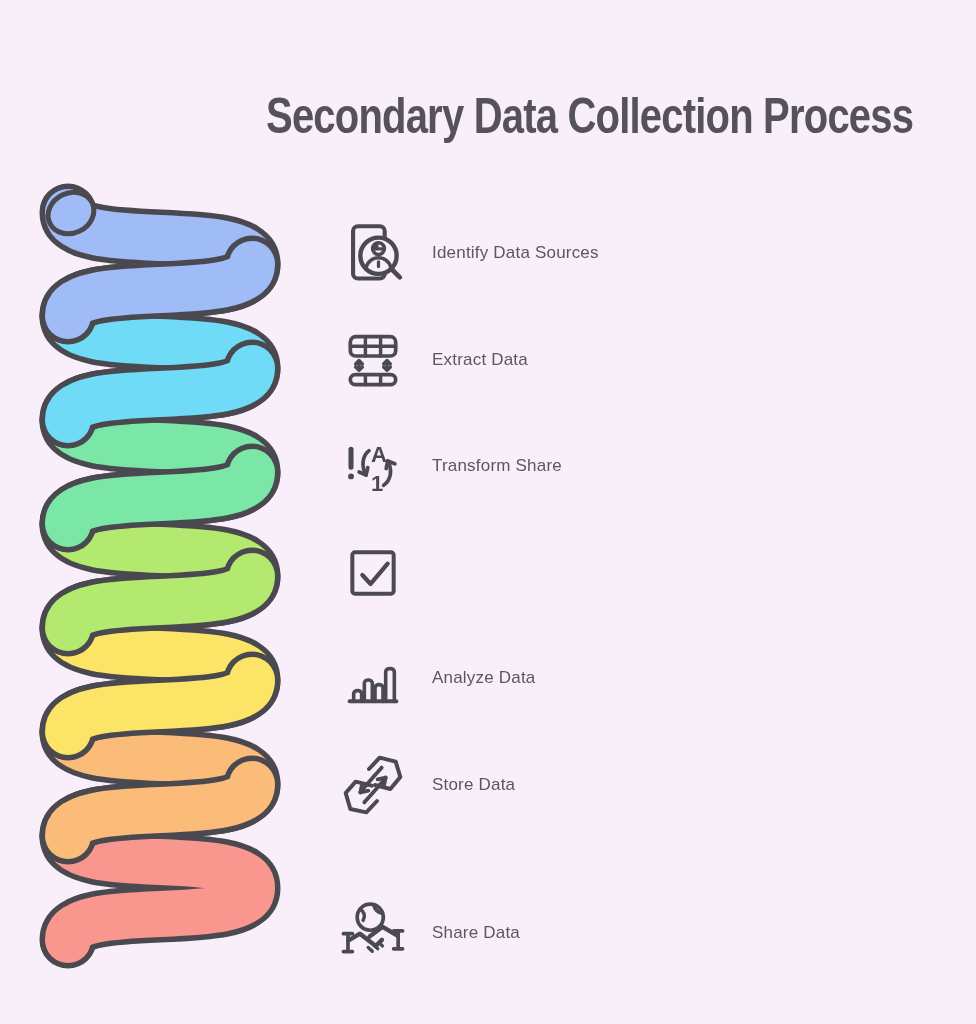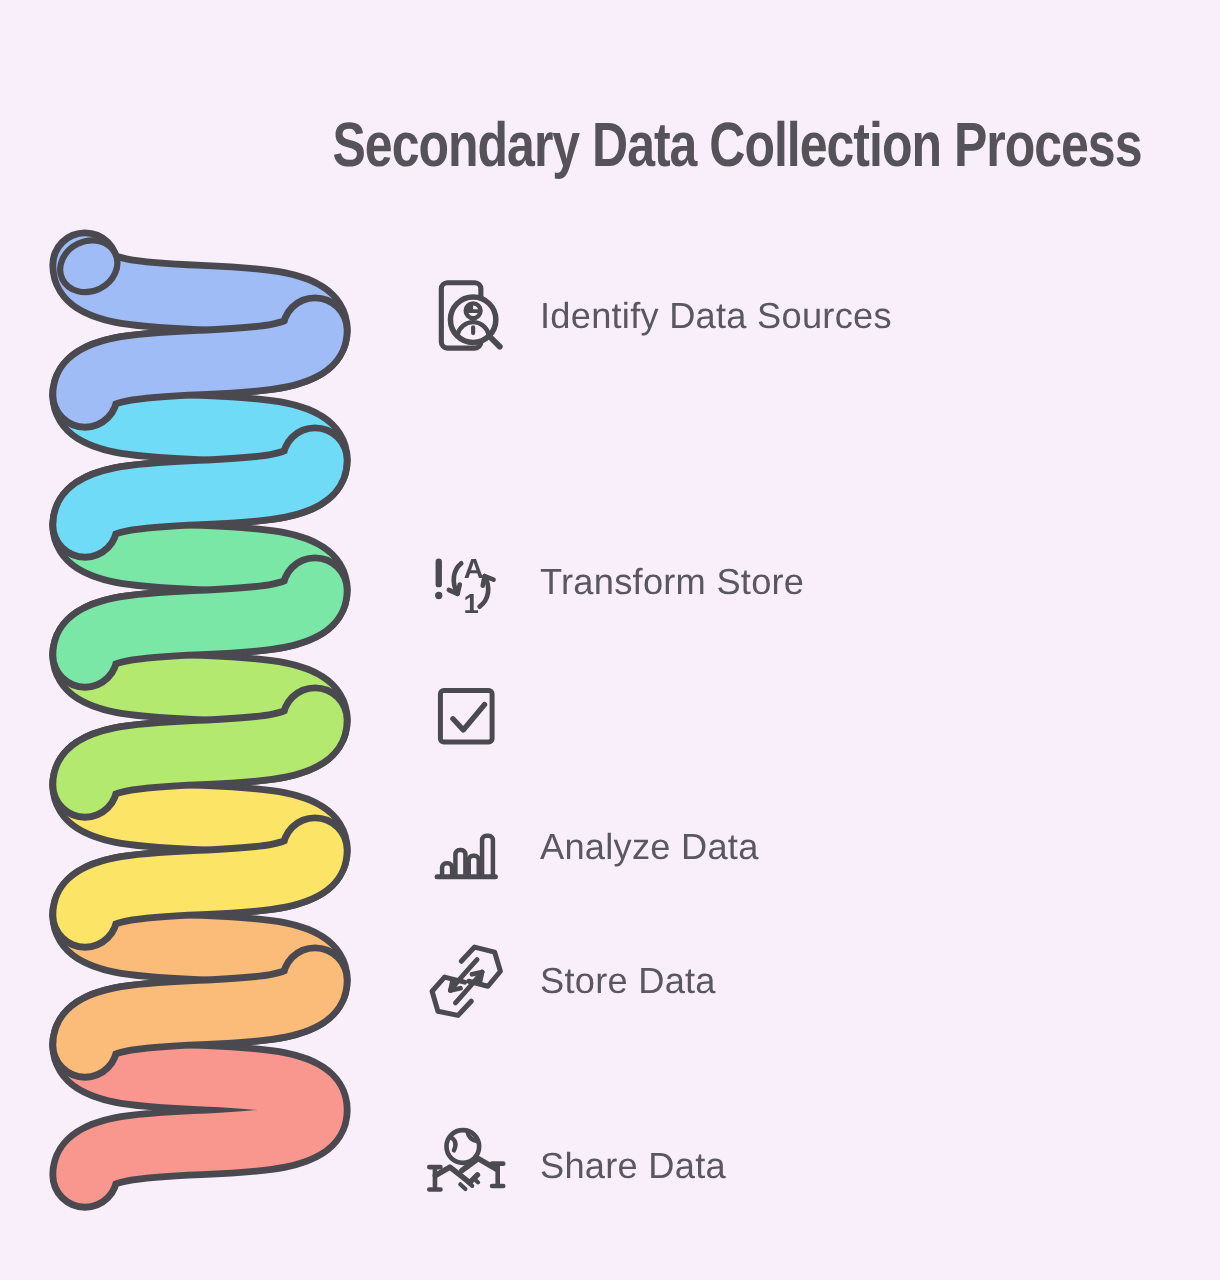--- a/index.html
+++ b/index.html
@@ -20,21 +20,21 @@
     position:absolute;left:338px;height:106px;width:560px;
     display:flex;align-items:center;gap:24px;
   }
   .icon-box{
     width:70px;height:70px;flex:0 0 70px;
     display:flex;align-items:center;justify-content:center;
     color:var(--icon,#4c4a51);
   }
   .icon-box svg{display:block;}
   .label{
-    font-size:29px;color:var(--label,#5a575f);letter-spacing:.2px;
+    font-size:17px;color:var(--label,#5a575f);letter-spacing:.2px;
   }
   .ic-text{
     font-family:"Liberation Sans",sans-serif;font-weight:bold;
     font-size:16.5px;fill:currentColor;
   }
 </style>
 </head>
 <body>
 
 <div class="canvas">
@@ -80,35 +80,48 @@
         <circle cx="28" cy="20.8" r="4.3" stroke-width="2.6"></circle>
         <path d="M28,16.5 A4.3,4.3 0 0 0 23.8,20.9 L28,20.9 Z" fill="currentColor" stroke="none"></path>
         <path d="M23.8,21 h8.4" stroke-width="2.2"></path>
         <path d="M18.9,34.8 A9.3,9.3 0 0 1 37.1,34.8" stroke-width="2.6"></path>
         <path d="M28,30.5 V33.8" stroke-width="2.4"></path>
       </svg>
     </div>
     <div class="label">Identify Data Sources</div>
   </div>
 
+  <div class="row" style="top:307px">
+    <div class="icon-box">
+      <svg width="64" height="64" viewBox="0 0 48 48" fill="none" stroke="currentColor" stroke-linecap="round" stroke-linejoin="round">
+        <rect x="7" y="6.5" width="34" height="14.5" rx="4" stroke-width="2.8"></rect>
+        <path d="M18.3,6.5 V21 M29.7,6.5 V21 M7,13.7 H41" stroke-width="2.6"></path>
+        <path d="M13.5,24.5 V31.5 M11,26.9 L13.5,24.4 L16,26.9 M11,29.2 L13.5,31.7 L16,29.2" stroke-width="2.6"></path>
+        <path d="M34.5,24.5 V31.5 M32,26.9 L34.5,24.4 L37,26.9 M32,29.2 L34.5,31.7 L37,29.2" stroke-width="2.6"></path>
+        <rect x="7" y="35" width="34" height="7.5" rx="3.7" stroke-width="2.8"></rect>
+        <path d="M18.3,35 V42.5 M29.7,35 V42.5" stroke-width="2.6"></path>
+      </svg>
+    </div>
+    <div class="label">Extract Data</div>
+  </div>
 
   <div class="row" style="top:413px">
     <div class="icon-box">
       <svg width="64" height="64" viewBox="0 0 48 48" fill="none" stroke="currentColor" stroke-linecap="round" stroke-linejoin="round">
         <path d="M7.5,11.5 V25" stroke-width="3.8"></path>
         <circle cx="7.5" cy="31.8" r="2.2" fill="currentColor" stroke="none"></circle>
         <path d="M21,12.5 C16,16.5 15,24 18.8,30.8" stroke-width="2.8"></path>
         <path d="M18.8,30.8 L13.6,28.5 M18.8,30.8 L20.1,25.2" stroke-width="2.8"></path>
         <text class="ic-text" x="28.5" y="21" text-anchor="middle" stroke="none">A</text>
         <text class="ic-text" x="27" y="42.5" text-anchor="middle" stroke="none">1</text>
         <path d="M32,38.5 C37.5,34.5 38.8,27 35,20.2" stroke-width="2.8"></path>
         <path d="M35,20.2 L40.4,22.3 M35,20.2 L33.9,25.9" stroke-width="2.8"></path>
       </svg>
     </div>
-    <div class="label">Transform Store</div>
+    <div class="label">Transform Share</div>
   </div>
 
   <div class="row" style="top:520px">
     <div class="icon-box">
       <svg width="64" height="64" viewBox="0 0 48 48" fill="none" stroke="currentColor" stroke-linecap="round" stroke-linejoin="round">
         <rect x="8.5" y="8.5" width="31" height="31" rx="2" stroke-width="3"></rect>
         <path d="M16,25.5 L22.2,32.2 L35,17" stroke-width="3.2"></path>
       </svg>
     </div>
   </div>

